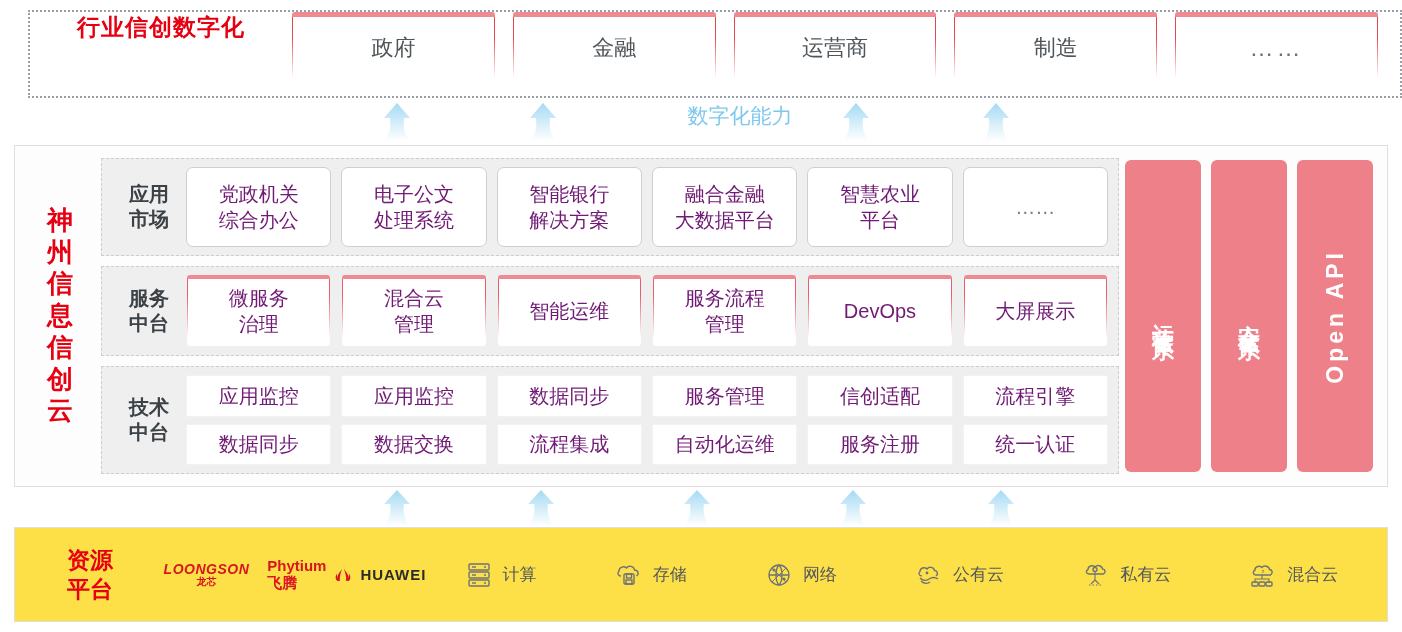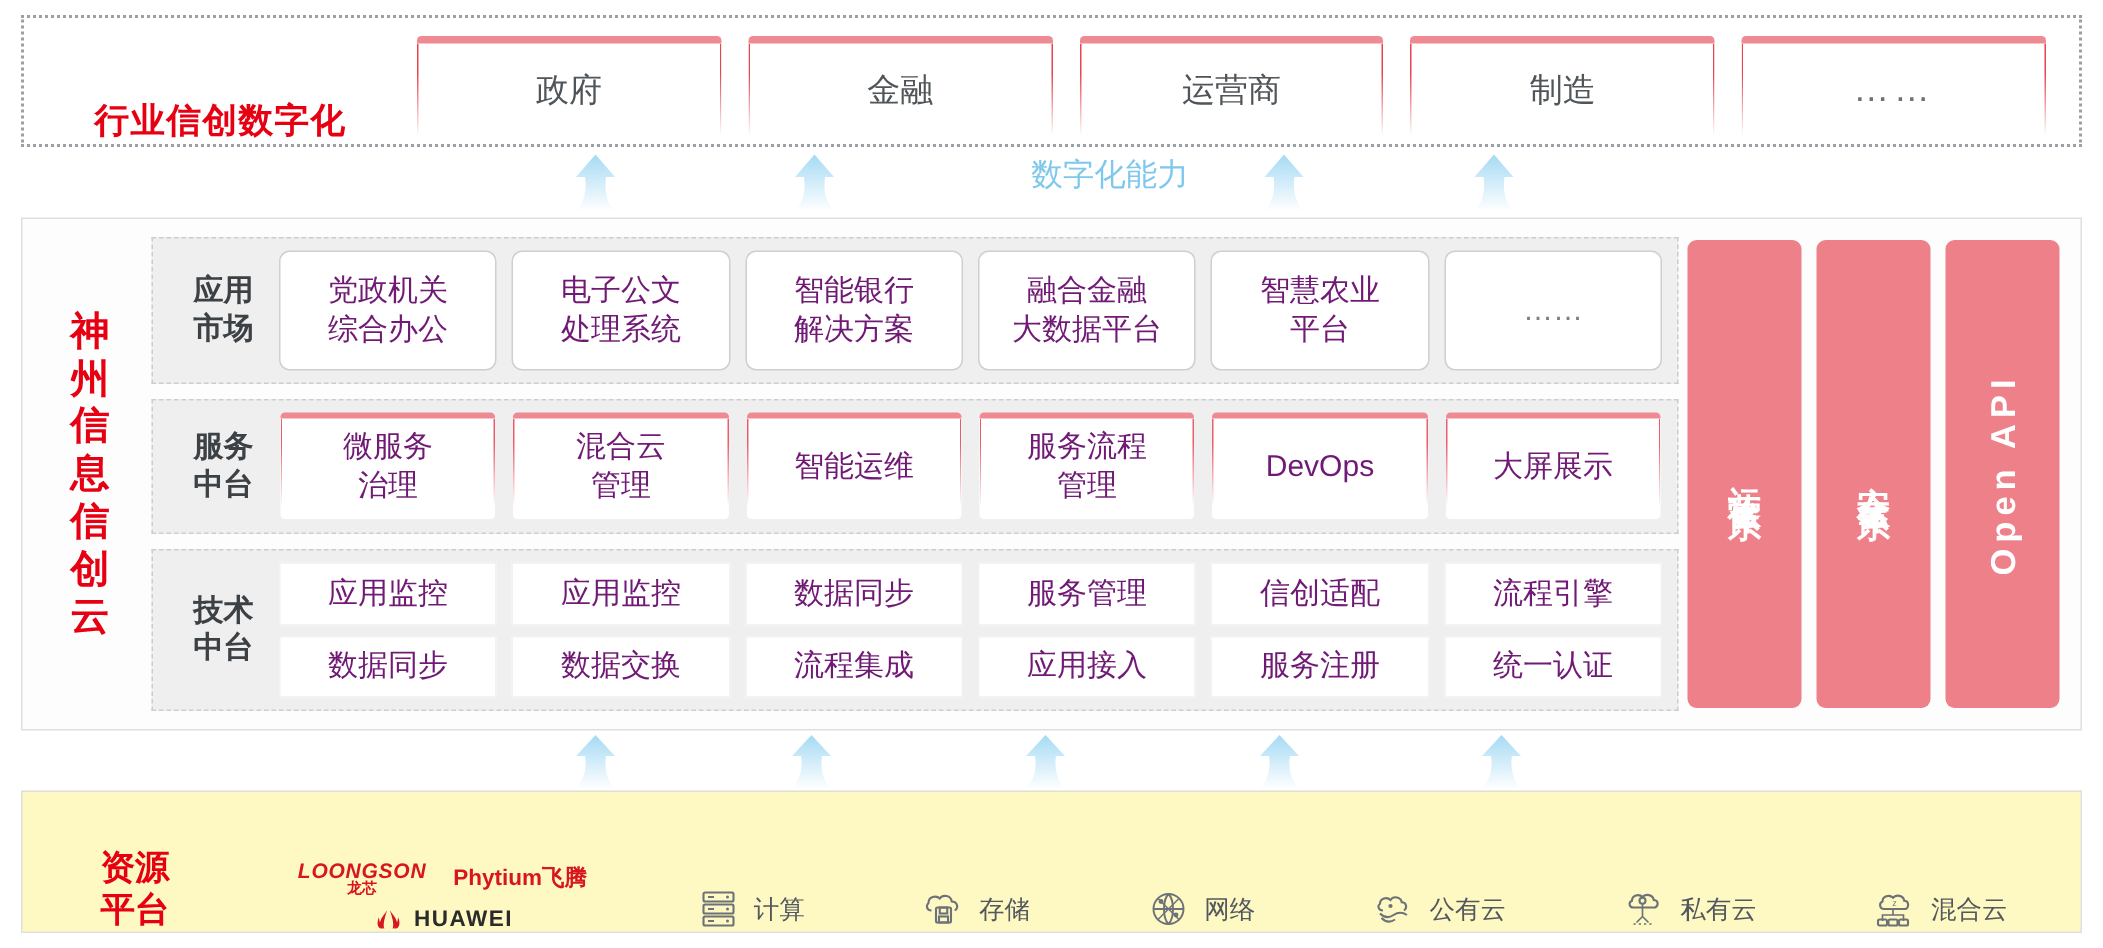--- a/index.html
+++ b/index.html
@@ -6,24 +6,24 @@
   body{
     width:1402px;height:632px;
     background:#ffffff;
     font-family:"Liberation Sans","DejaVu Sans",sans-serif;
     color:#4a4a4a;
     overflow:hidden;
     position:relative;
   }
   
   .industry-band{
-    position:absolute;left:14px;top:10px;width:1374px;height:88px;
+    position:absolute;left:28px;top:10px;width:1374px;height:88px;
     border:2px dotted #9aa0a6;
     box-sizing:border-box;
-    display:flex;align-items:flex-end;
+    display:flex;align-items:flex-start;
   }
   .industry-title{
     width:262px;
     text-align:center;
     font-size:23px;font-weight:bold;color:#e60012;
     letter-spacing:1px;
   }
   .industry-boxes{
     flex:1;display:flex;gap:18px;padding-right:22px;height:72px;align-items:stretch;
   }
@@ -127,30 +127,30 @@
     font-size:22px;letter-spacing:5px;line-height:1;
   }
   .vtext.latin{
     text-orientation:mixed;transform:rotate(180deg);
     writing-mode:vertical-rl;letter-spacing:4px;font-size:23px;
   }
 
   
   .resource{
     position:absolute;left:14px;top:527px;width:1374px;height:95px;
-    border:1px solid #dfdfdf;background:#fef9c3;box-sizing:border-box;
-    display:flex;align-items:flex-end;
+    border:1px solid #dfdfdf;background:#fde047;box-sizing:border-box;
+    display:flex;align-items:center;
   }
   .res-title{
     width:150px;flex:none;text-align:center;
     font-size:23px;font-weight:bold;color:#e60012;line-height:1.25;
   }
   .vendors{
     width:260px;flex:none;
-    display:flex;flex-direction:column;align-items:center;justify-content:center;gap:6px;
+    display:flex;flex-direction:row;align-items:center;justify-content:center;gap:6px;
   }
   .vend-row{display:flex;align-items:center;justify-content:center;gap:18px;}
   .loongson{display:flex;flex-direction:column;align-items:center;line-height:1;}
   .loongson .en{font-size:14px;font-weight:bold;font-style:italic;color:#d8161f;letter-spacing:.5px;}
   .loongson .cn{font-size:10px;color:#d8161f;font-weight:bold;margin-top:1px;}
   .phytium{font-size:15px;font-weight:bold;color:#d8161f;}
   .huawei{display:flex;align-items:center;gap:6px;}
   .huawei .mark{width:22px;height:16px;flex:none;}
   .huawei .wd{font-size:15px;font-weight:bold;color:#2b2b2b;letter-spacing:1px;}
 
@@ -272,21 +272,21 @@
             <div class="cell flat">应用监控</div>
             <div class="cell flat">数据同步</div>
             <div class="cell flat">服务管理</div>
             <div class="cell flat">信创适配</div>
             <div class="cell flat">流程引擎</div>
           </div>
           <div class="cell-row">
             <div class="cell flat">数据同步</div>
             <div class="cell flat">数据交换</div>
             <div class="cell flat">流程集成</div>
-            <div class="cell flat">应用接入</div>
+            <div class="cell flat">自动化运维</div>
             <div class="cell flat">服务注册</div>
             <div class="cell flat">统一认证</div>
           </div>
         </div>
       </div>
     </div>
 
     <div class="side-col">
       <div class="vpanel">
         <div class="vtext">运营体系</div>

